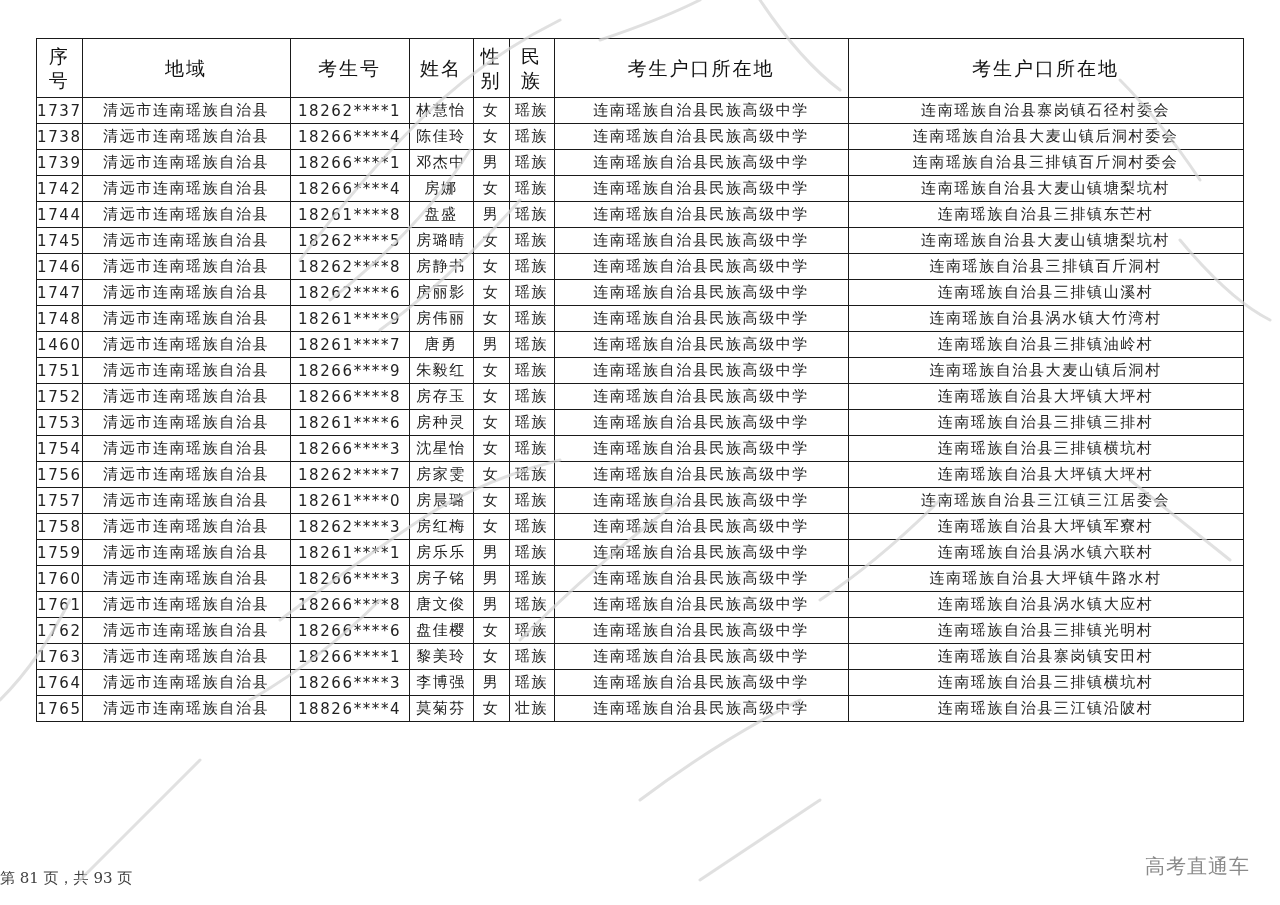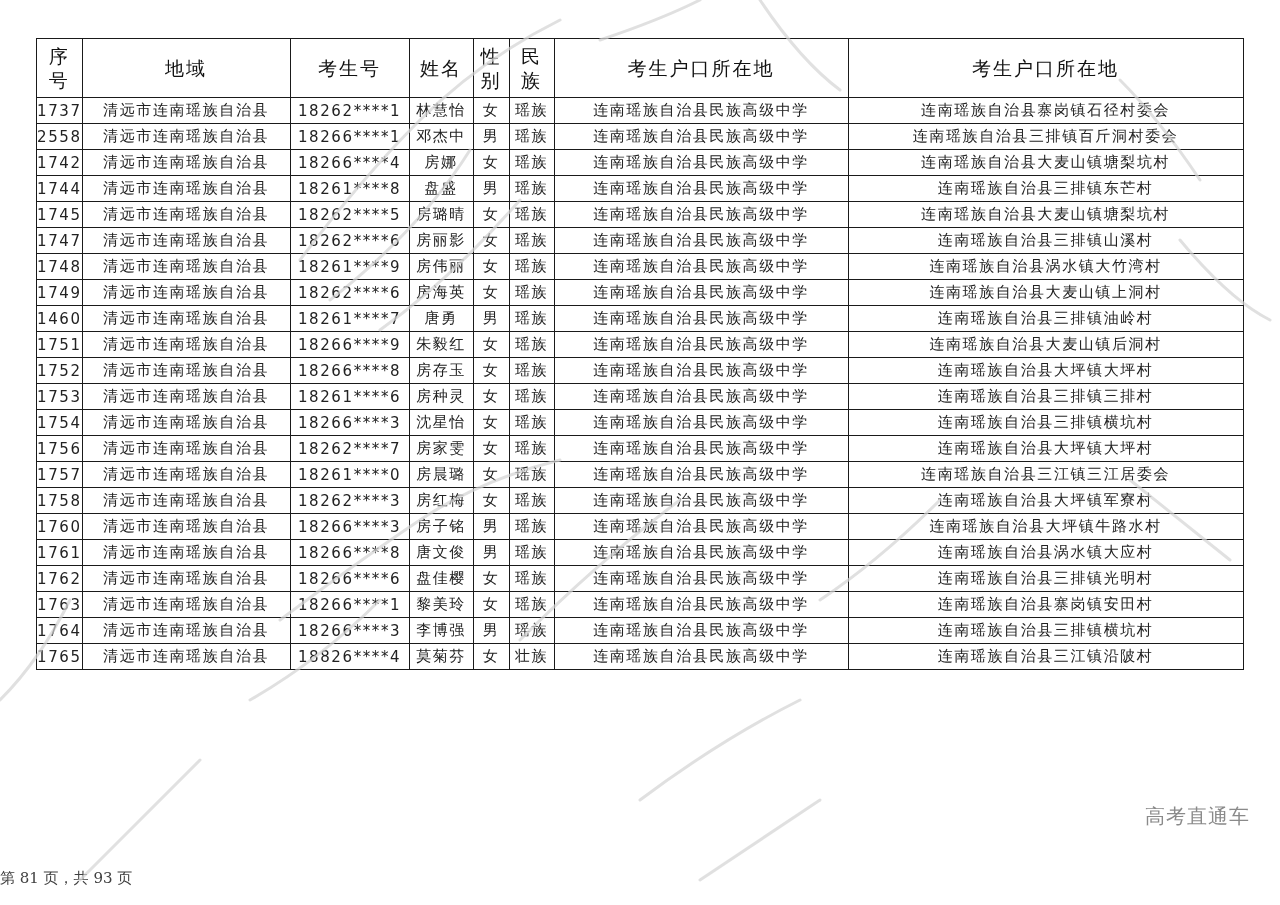--- a/index.html
+++ b/index.html
@@ -6,21 +6,21 @@
   body { width:1280px; height:905px; position:relative; overflow:hidden;
          font-family: "DejaVu Serif", "Liberation Serif", serif; color:#111; }
   .watermark { position:absolute; left:0; top:0; width:1280px; height:905px; pointer-events:none; z-index:2; }
   table.roster { position:absolute; left:36px; top:38px; border-collapse:collapse; table-layout:fixed; z-index:1; }
   table.roster th, table.roster td { border:1.5px solid #1a1a1a; padding:0; text-align:center; white-space:nowrap; overflow:hidden; }
   table.roster th { height:58px; font-size:19px; font-weight:normal; font-family:"DejaVu Sans", sans-serif; letter-spacing:2px; line-height:24px; }
   table.roster td { height:25px; font-size:15px; font-family:"DejaVu Sans", sans-serif; letter-spacing:1.6px; color:#222; }
   td.num, td.exam { font-family:"DejaVu Serif", "Liberation Serif", serif; letter-spacing:0; font-size:15px;margin-left:27px; }
   .footer { position:absolute; left:0; width:1280px; top:869px; text-align:left; font-size:15px;
             font-family:"DejaVu Serif", "Liberation Serif", serif; color:#404040; z-index:1; }
-  .brand { position:absolute; right:30px; top:803px; font-size:20px; color:#8a8a8a;
+  .brand { position:absolute; right:30px; top:853px; font-size:20px; color:#8a8a8a;
            font-family:"DejaVu Sans", sans-serif; letter-spacing:1px; z-index:3; }
 </style>
 </head>
 <body>
 
 <table class="roster">
   <colgroup>
     <col style="width:45px">
       <col style="width:208px">
       <col style="width:119px">
@@ -50,21 +50,31 @@
         <td class="num">1737</td>
         <td>清远市连南瑶族自治县</td>
         <td class="exam">18262****1</td>
         <td>林慧怡</td>
         <td>女</td>
         <td>瑶族</td>
         <td>连南瑶族自治县民族高级中学</td>
         <td>连南瑶族自治县寨岗镇石径村委会</td>
       </tr>
       <tr>
-        <td class="num">2558</td>
+        <td class="num">1738</td>
+        <td>清远市连南瑶族自治县</td>
+        <td class="exam">18266****4</td>
+        <td>陈佳玲</td>
+        <td>女</td>
+        <td>瑶族</td>
+        <td>连南瑶族自治县民族高级中学</td>
+        <td>连南瑶族自治县大麦山镇后洞村委会</td>
+      </tr>
+      <tr>
+        <td class="num">1739</td>
         <td>清远市连南瑶族自治县</td>
         <td class="exam">18266****1</td>
         <td>邓杰中</td>
         <td>男</td>
         <td>瑶族</td>
         <td>连南瑶族自治县民族高级中学</td>
         <td>连南瑶族自治县三排镇百斤洞村委会</td>
       </tr>
       <tr>
         <td class="num">1742</td>
@@ -90,50 +100,50 @@
         <td class="num">1745</td>
         <td>清远市连南瑶族自治县</td>
         <td class="exam">18262****5</td>
         <td>房璐晴</td>
         <td>女</td>
         <td>瑶族</td>
         <td>连南瑶族自治县民族高级中学</td>
         <td>连南瑶族自治县大麦山镇塘梨坑村</td>
       </tr>
       <tr>
+        <td class="num">1746</td>
+        <td>清远市连南瑶族自治县</td>
+        <td class="exam">18262****8</td>
+        <td>房静书</td>
+        <td>女</td>
+        <td>瑶族</td>
+        <td>连南瑶族自治县民族高级中学</td>
+        <td>连南瑶族自治县三排镇百斤洞村</td>
+      </tr>
+      <tr>
         <td class="num">1747</td>
         <td>清远市连南瑶族自治县</td>
         <td class="exam">18262****6</td>
         <td>房丽影</td>
         <td>女</td>
         <td>瑶族</td>
         <td>连南瑶族自治县民族高级中学</td>
         <td>连南瑶族自治县三排镇山溪村</td>
       </tr>
       <tr>
         <td class="num">1748</td>
         <td>清远市连南瑶族自治县</td>
         <td class="exam">18261****9</td>
         <td>房伟丽</td>
         <td>女</td>
         <td>瑶族</td>
         <td>连南瑶族自治县民族高级中学</td>
         <td>连南瑶族自治县涡水镇大竹湾村</td>
       </tr>
       <tr>
-        <td class="num">1749</td>
-        <td>清远市连南瑶族自治县</td>
-        <td class="exam">18262****6</td>
-        <td>房海英</td>
-        <td>女</td>
-        <td>瑶族</td>
-        <td>连南瑶族自治县民族高级中学</td>
-        <td>连南瑶族自治县大麦山镇上洞村</td>
-      </tr>
-      <tr>
         <td class="num">1460</td>
         <td>清远市连南瑶族自治县</td>
         <td class="exam">18261****7</td>
         <td>唐勇</td>
         <td>男</td>
         <td>瑶族</td>
         <td>连南瑶族自治县民族高级中学</td>
         <td>连南瑶族自治县三排镇油岭村</td>
       </tr>
       <tr>
@@ -198,20 +208,30 @@
       </tr>
       <tr>
         <td class="num">1758</td>
         <td>清远市连南瑶族自治县</td>
         <td class="exam">18262****3</td>
         <td>房红梅</td>
         <td>女</td>
         <td>瑶族</td>
         <td>连南瑶族自治县民族高级中学</td>
         <td>连南瑶族自治县大坪镇军寮村</td>
+      </tr>
+      <tr>
+        <td class="num">1759</td>
+        <td>清远市连南瑶族自治县</td>
+        <td class="exam">18261****1</td>
+        <td>房乐乐</td>
+        <td>男</td>
+        <td>瑶族</td>
+        <td>连南瑶族自治县民族高级中学</td>
+        <td>连南瑶族自治县涡水镇六联村</td>
       </tr>
       <tr>
         <td class="num">1760</td>
         <td>清远市连南瑶族自治县</td>
         <td class="exam">18266****3</td>
         <td>房子铭</td>
         <td>男</td>
         <td>瑶族</td>
         <td>连南瑶族自治县民族高级中学</td>
         <td>连南瑶族自治县大坪镇牛路水村</td>

